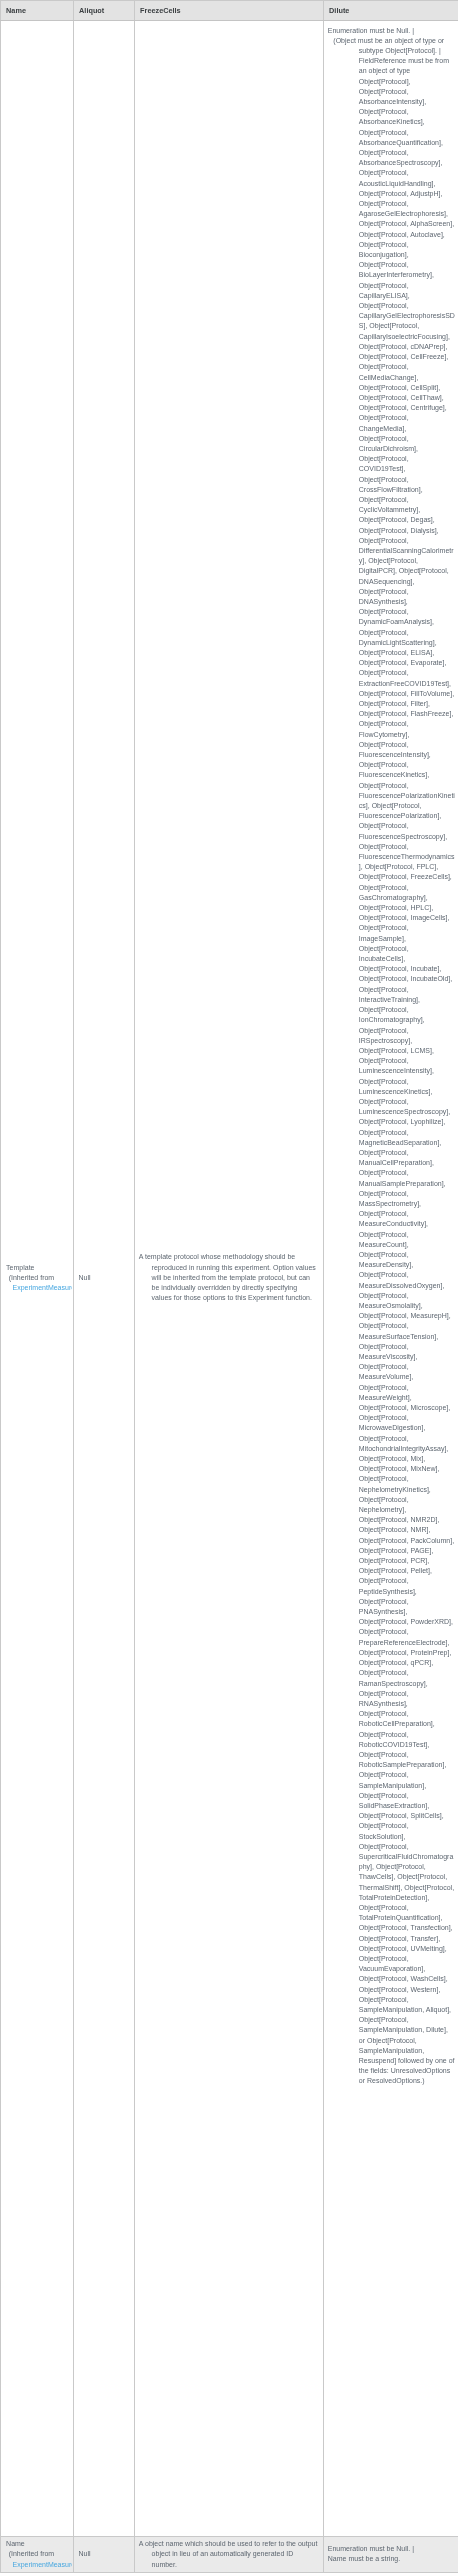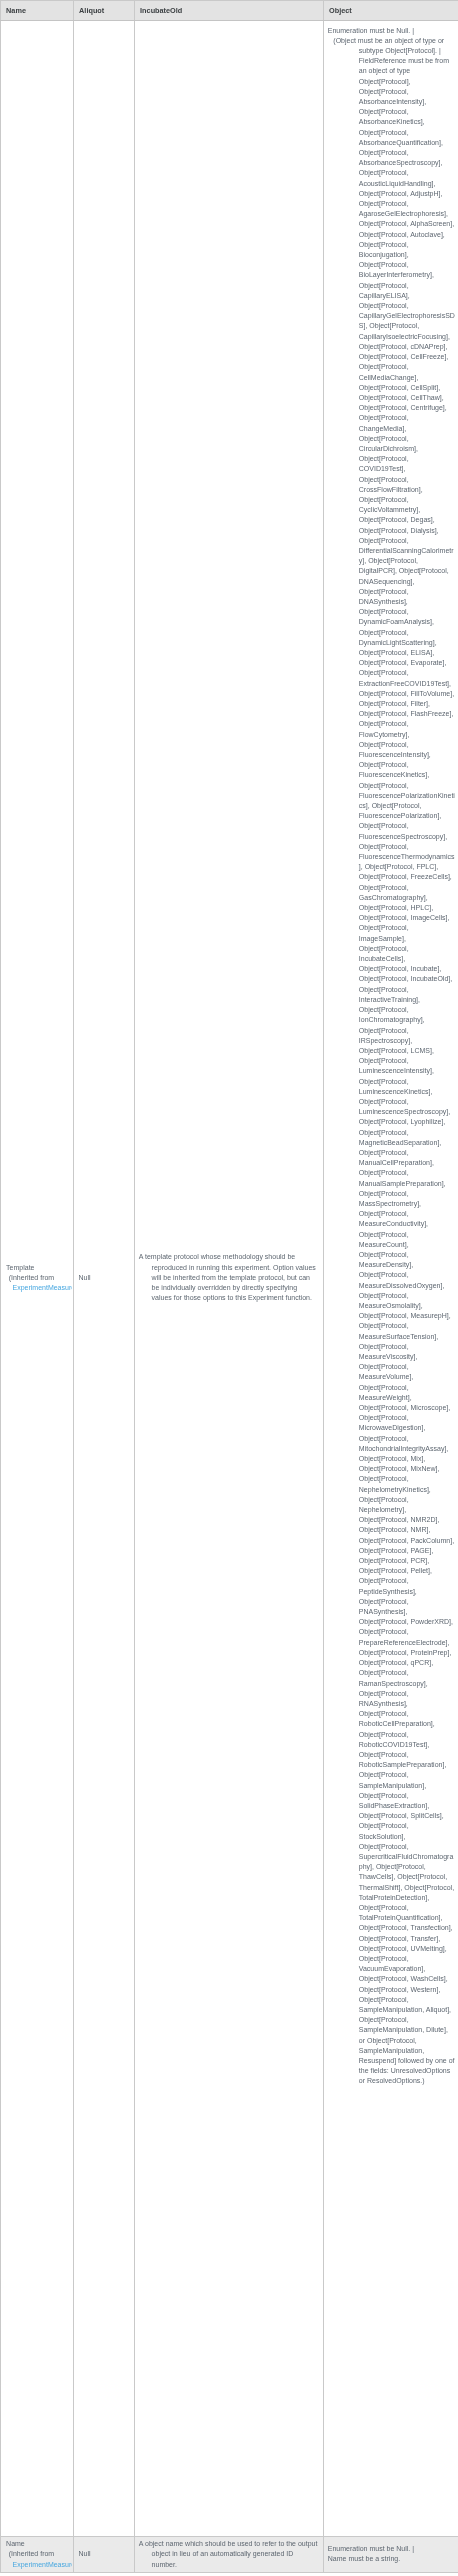--- a/index.html
+++ b/index.html
@@ -33,22 +33,22 @@
   <colgroup>
     <col style="width:73px">
     <col style="width:61px">
     <col style="width:189px">
     <col style="width:136px">
   </colgroup>
   <thead>
     <tr>
       <th>Name</th>
       <th>Aliquot</th>
-      <th>IncubateOld</th>
-      <th>Object</th>
+      <th>FreezeCells</th>
+      <th>Dilute</th>
     </tr>
   </thead>
   <tbody>
     <tr class="row-main">
       <td class="cell-text name-cell">
         <div>Template</div>
         <div class="inh">(Inherited from</div>
         <div class="inh2"><span class="link">ExperimentMeasureD</span></div>
       </td>
       <td class="cell-text default-cell">Null</td>

